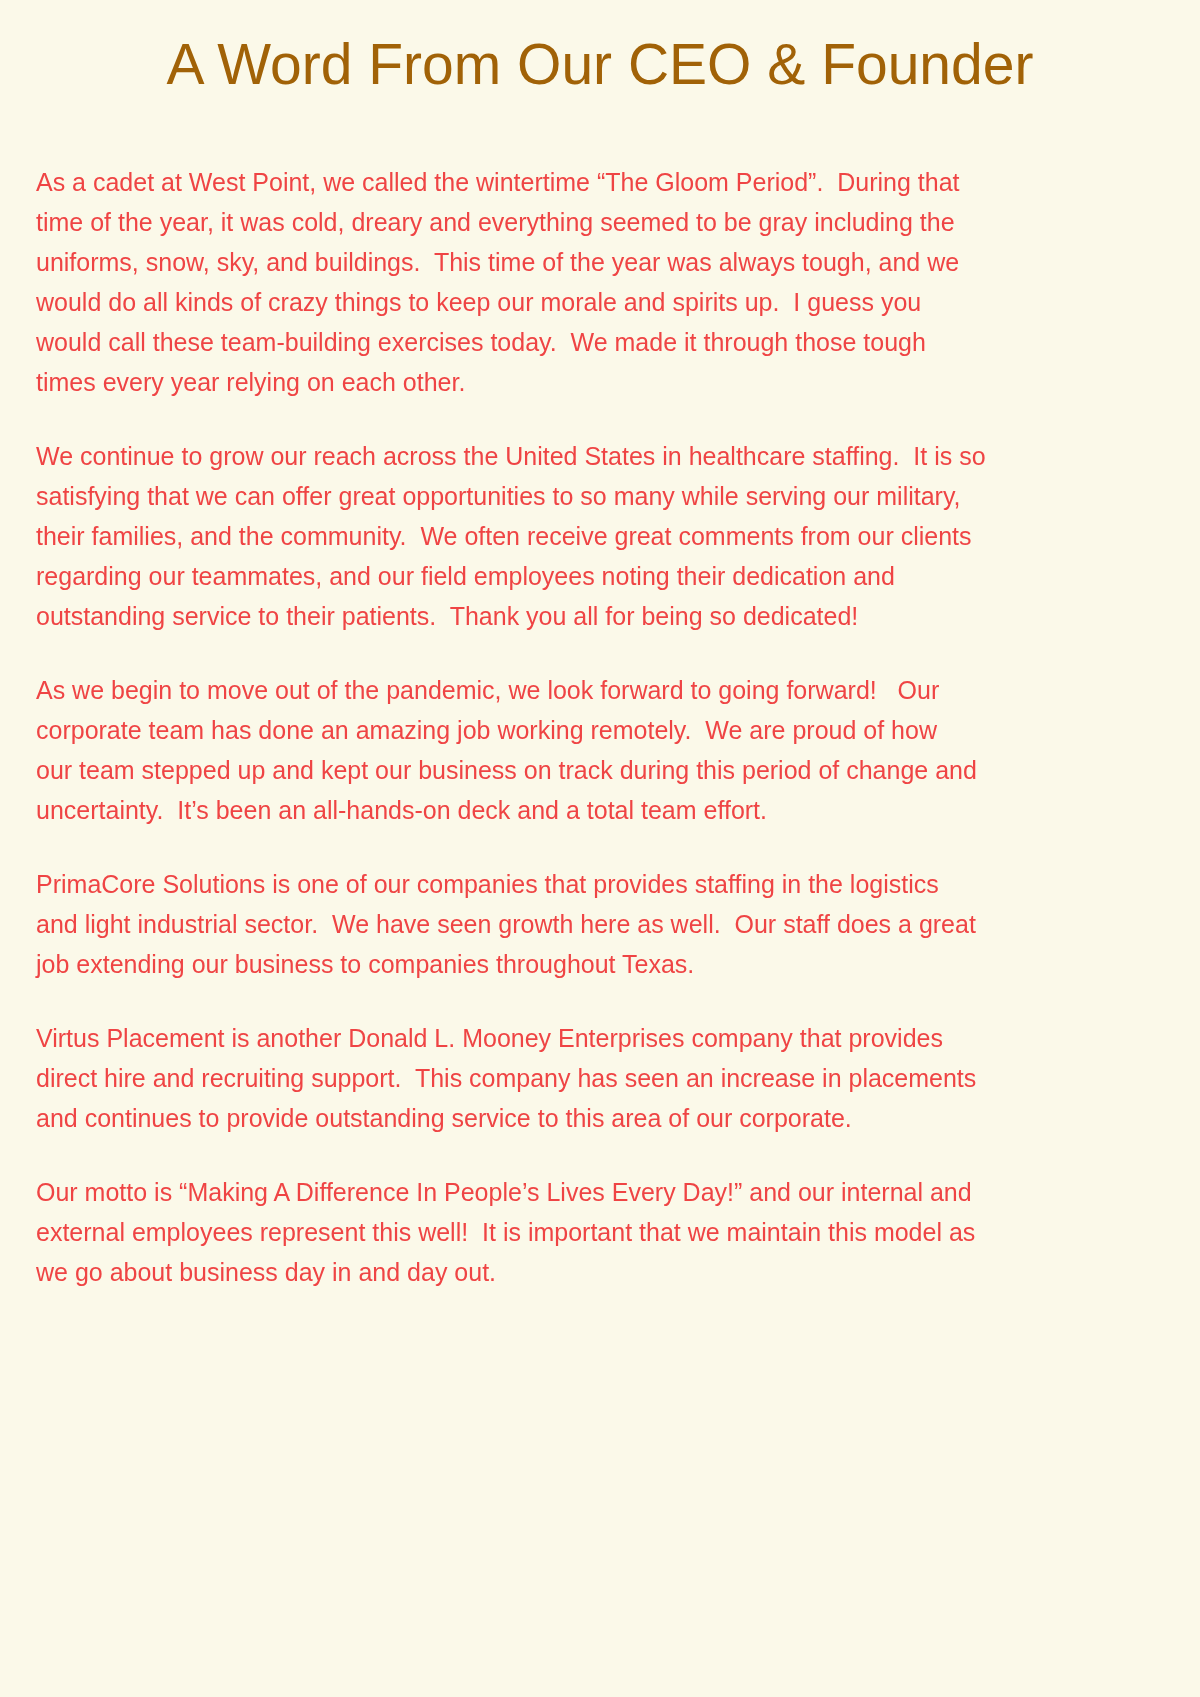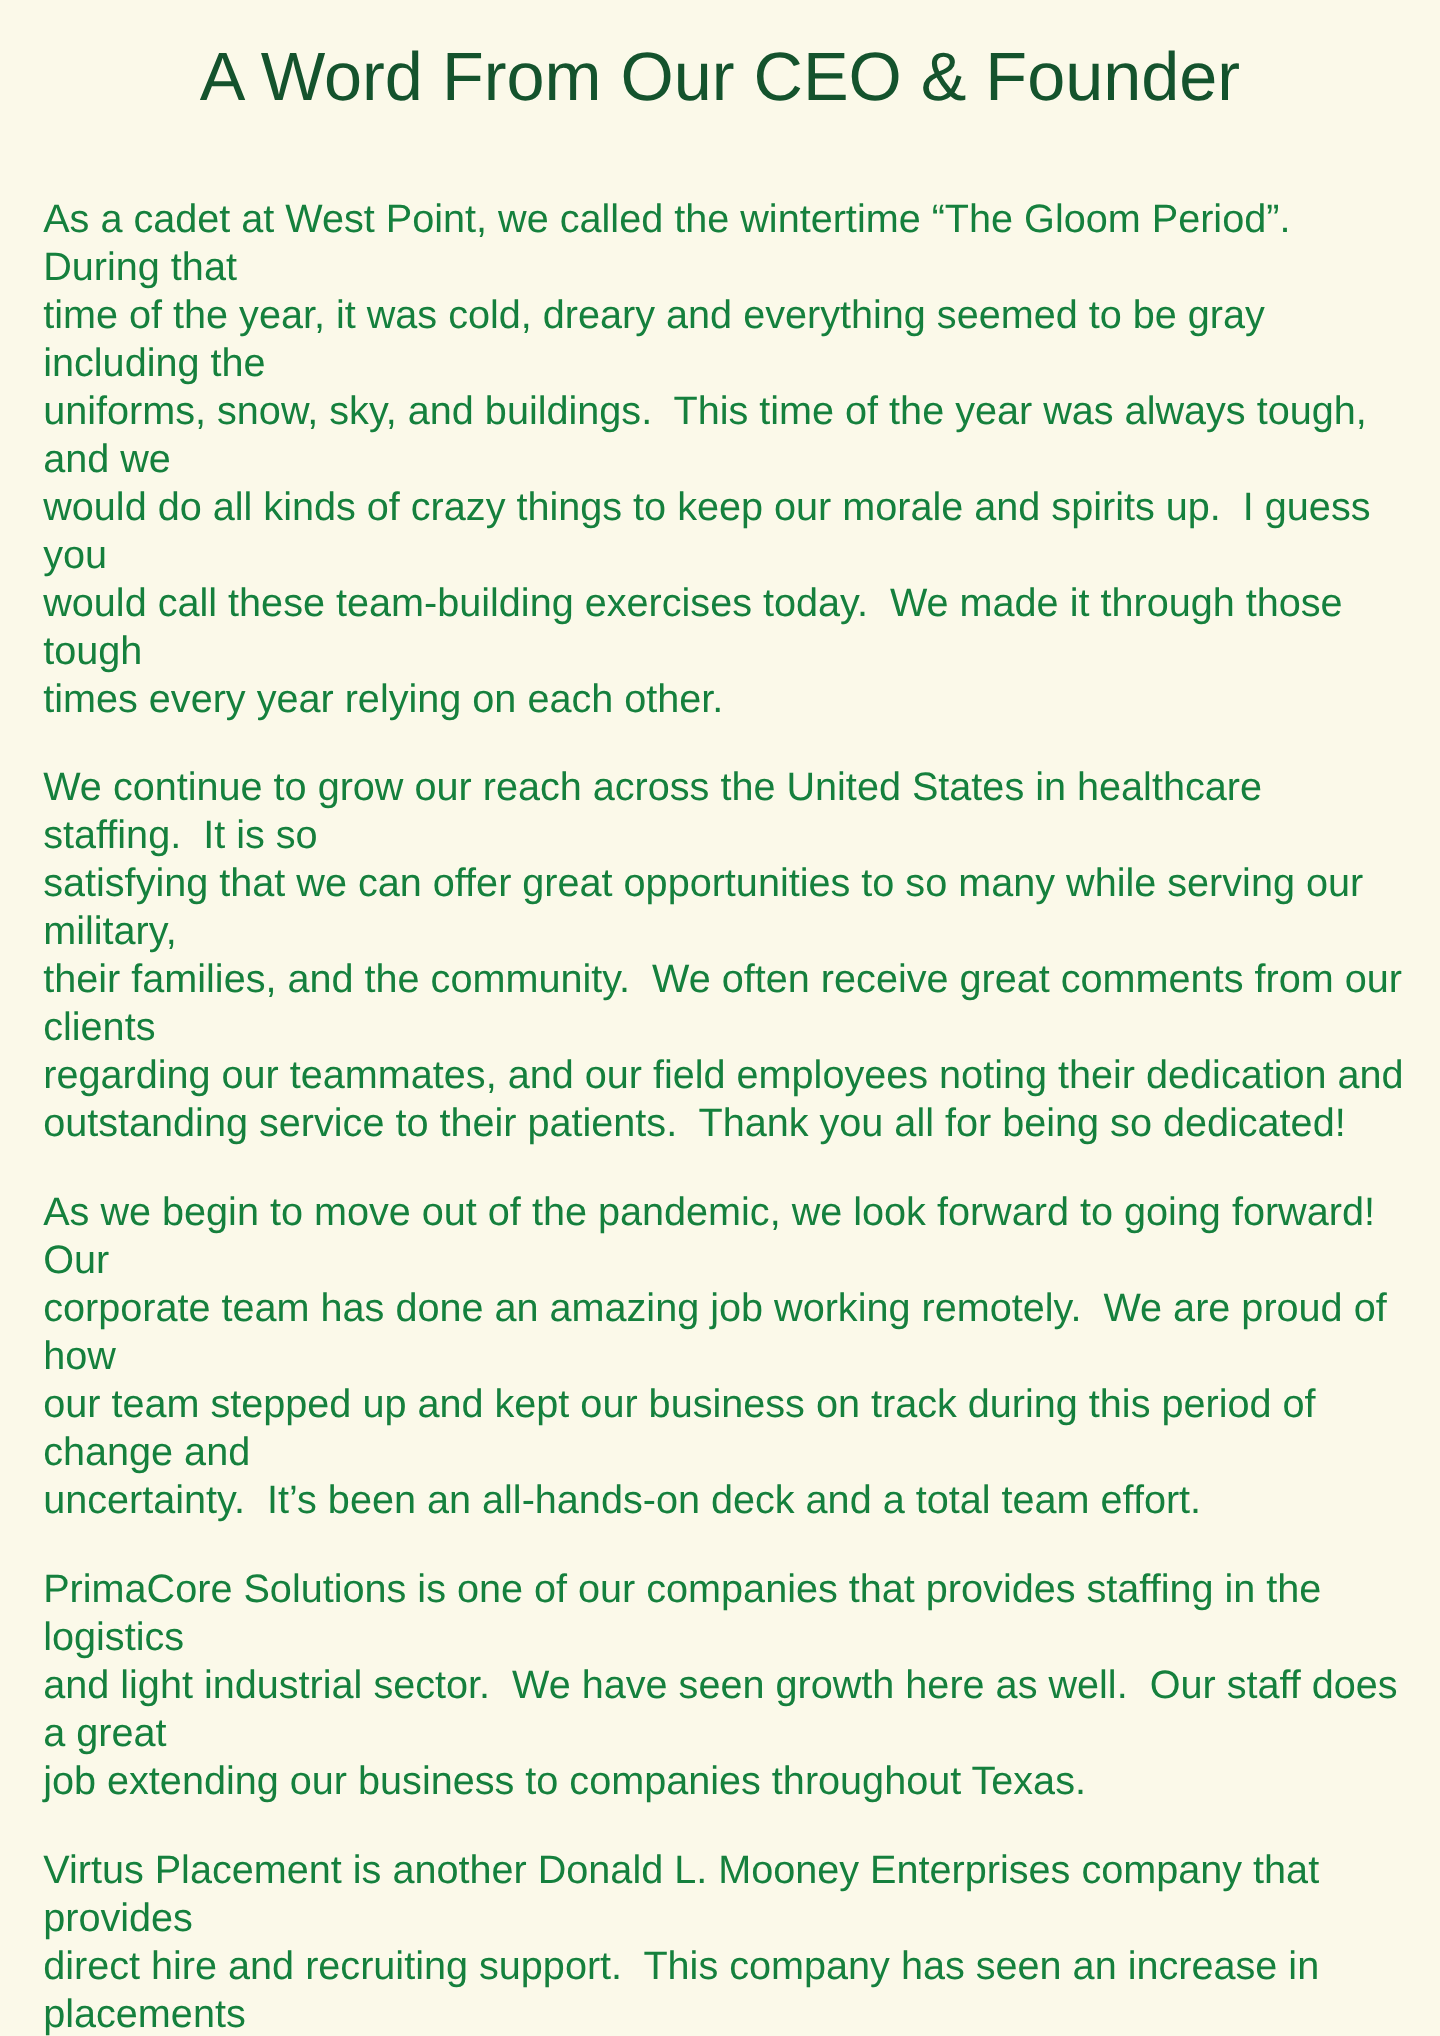--- a/index.html
+++ b/index.html
@@ -19,32 +19,32 @@
   .doc-header {
     padding-top: 22px;
     text-align: center;
   }
   .doc-title {
     margin: 0;
     font-size: 57px;
     font-weight: 400;
     line-height: 84px;
     letter-spacing: 0px;
-    color: #14532d;
+    color: #a16207;
   }
   .content {
     padding: 56px 28px 0 36px;
   }
   .content p {
     margin: 0 0 34px 0;
-    font-size: 33px;
+    font-size: 25px;
     font-weight: 400;
     line-height: 40px;
     white-space: pre-wrap;
-    color: #15803d;
+    color: #ef4444;
   }
 </style>
 </head>
 <body>
 
 <div class="page" style="background: rgb(251, 249, 233); color: rgb(29, 29, 29);">
   <div class="doc-header">
     <h1 class="doc-title">
       <div>A Word From Our CEO &amp; Founder</div>
     </h1>
@@ -64,14 +64,17 @@
     <p>As we begin to move out of the pandemic, we look forward to going forward!   Our
 corporate team has done an amazing job working remotely.  We are proud of how
 our team stepped up and kept our business on track during this period of change and
 uncertainty.  It’s been an all-hands-on deck and a total team effort.</p>
     <p>PrimaCore Solutions is one of our companies that provides staffing in the logistics
 and light industrial sector.  We have seen growth here as well.  Our staff does a great
 job extending our business to companies throughout Texas.</p>
     <p>Virtus Placement is another Donald L. Mooney Enterprises company that provides
 direct hire and recruiting support.  This company has seen an increase in placements
 and continues to provide outstanding service to this area of our corporate.</p>
+    <p>Our motto is “Making A Difference In People’s Lives Every Day!” and our internal and
+external employees represent this well!  It is important that we maintain this model as
+we go about business day in and day out.</p>
   </div>
 </div>
 
 </body></html>

